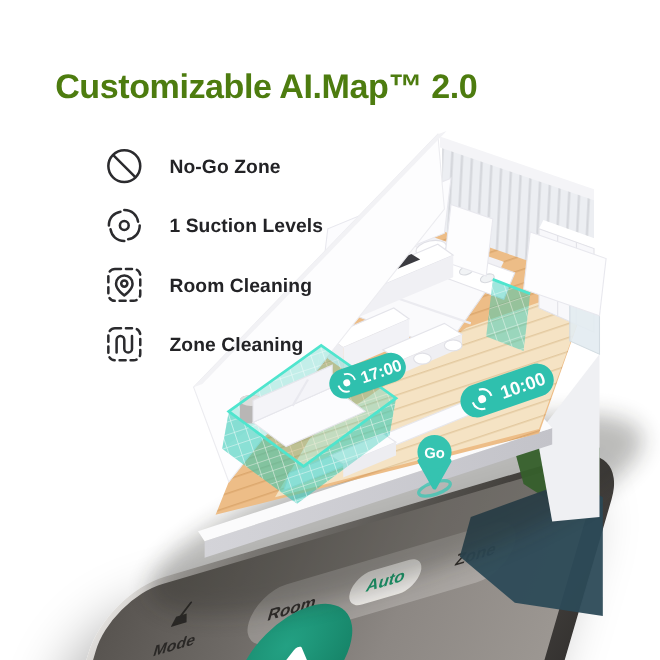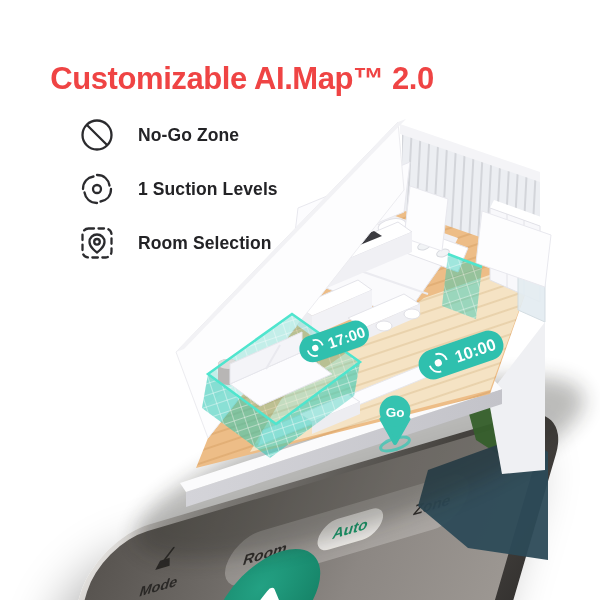--- a/index.html
+++ b/index.html
@@ -1,20 +1,20 @@
 <!DOCTYPE html>
 <html><head>
 <meta charset="utf-8">
 <style>
   html,body{margin:0;padding:0;background:#fff;}
   .stage{position:relative;width:600px;height:600px;background:#ffffff;overflow:hidden;
          font-family:"Liberation Sans",sans-serif;}
   .title{position:absolute;left:0;top:40px;width:484px;text-align:center;
-         font-size:31px;font-weight:800;letter-spacing:-.4px;color:#ef4444;}
-  .features{position:absolute;left:78px;top:116px;list-style:none;margin:0;padding:0;}
+         font-size:31px;font-weight:800;letter-spacing:-.4px;color:#4d7c0f;}
+  .features{position:absolute;left:78px;top:116px;list-style:none;margin:16px;padding:0;}
   .features li{display:flex;align-items:center;height:38px;margin-bottom:16px;}
   .f-icon{width:38px;height:38px;flex:0 0 38px;}
   .f-label{margin-left:22px;font-size:17.5px;font-weight:600;color:#232326;letter-spacing:.1px;}
   .iconsvg{stroke:#2b2b2e;stroke-width:2.3;fill:none;stroke-linecap:round;stroke-linejoin:round;}
 
   
   .phone{position:absolute;left:0;top:0;width:482px;height:280px;
          transform:matrix(0.959,-0.282,-0.28,0.96,96,540);transform-origin:0 0;
          border-radius:56px;padding:7px;
          background:linear-gradient(115deg,#eceae7 0%,#a19d9a 22%,#55514e 60%,#2f2d2b 100%);
@@ -223,16 +223,25 @@
       <span class="f-label">1 Suction Levels</span>
     </li>
     <li>
       <span class="f-icon">
         <svg class="iconsvg" width="38" height="38" viewBox="0 0 38 38">
           <rect x="4.5" y="4.5" width="29" height="29" rx="6" stroke-dasharray="5.5 4.5"></rect>
           <path d="M19,10.5 c-4.2,0 -7.5,3.3 -7.5,7.4 0,5.6 7.5,10.6 7.5,10.6 0,0 7.5,-5 7.5,-10.6 0,-4.1 -3.3,-7.4 -7.5,-7.4 Z"></path>
           <circle cx="19" cy="17.8" r="2.8"></circle>
         </svg>
       </span>
-      <span class="f-label">Room Selection</span>
+      <span class="f-label">Room Cleaning</span>
+    </li>
+    <li>
+      <span class="f-icon">
+        <svg class="iconsvg" width="38" height="38" viewBox="0 0 38 38">
+          <rect x="4.5" y="4.5" width="29" height="29" rx="6" stroke-dasharray="5.5 4.5"></rect>
+          <path d="M12,26.5 V15 a3.5,3.5 0 0 1 7,0 V23 a3.5,3.5 0 0 0 7,0 V11.5"></path>
+        </svg>
+      </span>
+      <span class="f-label">Zone Cleaning</span>
     </li>
   </ul>
 </div>
 
 </body></html>

